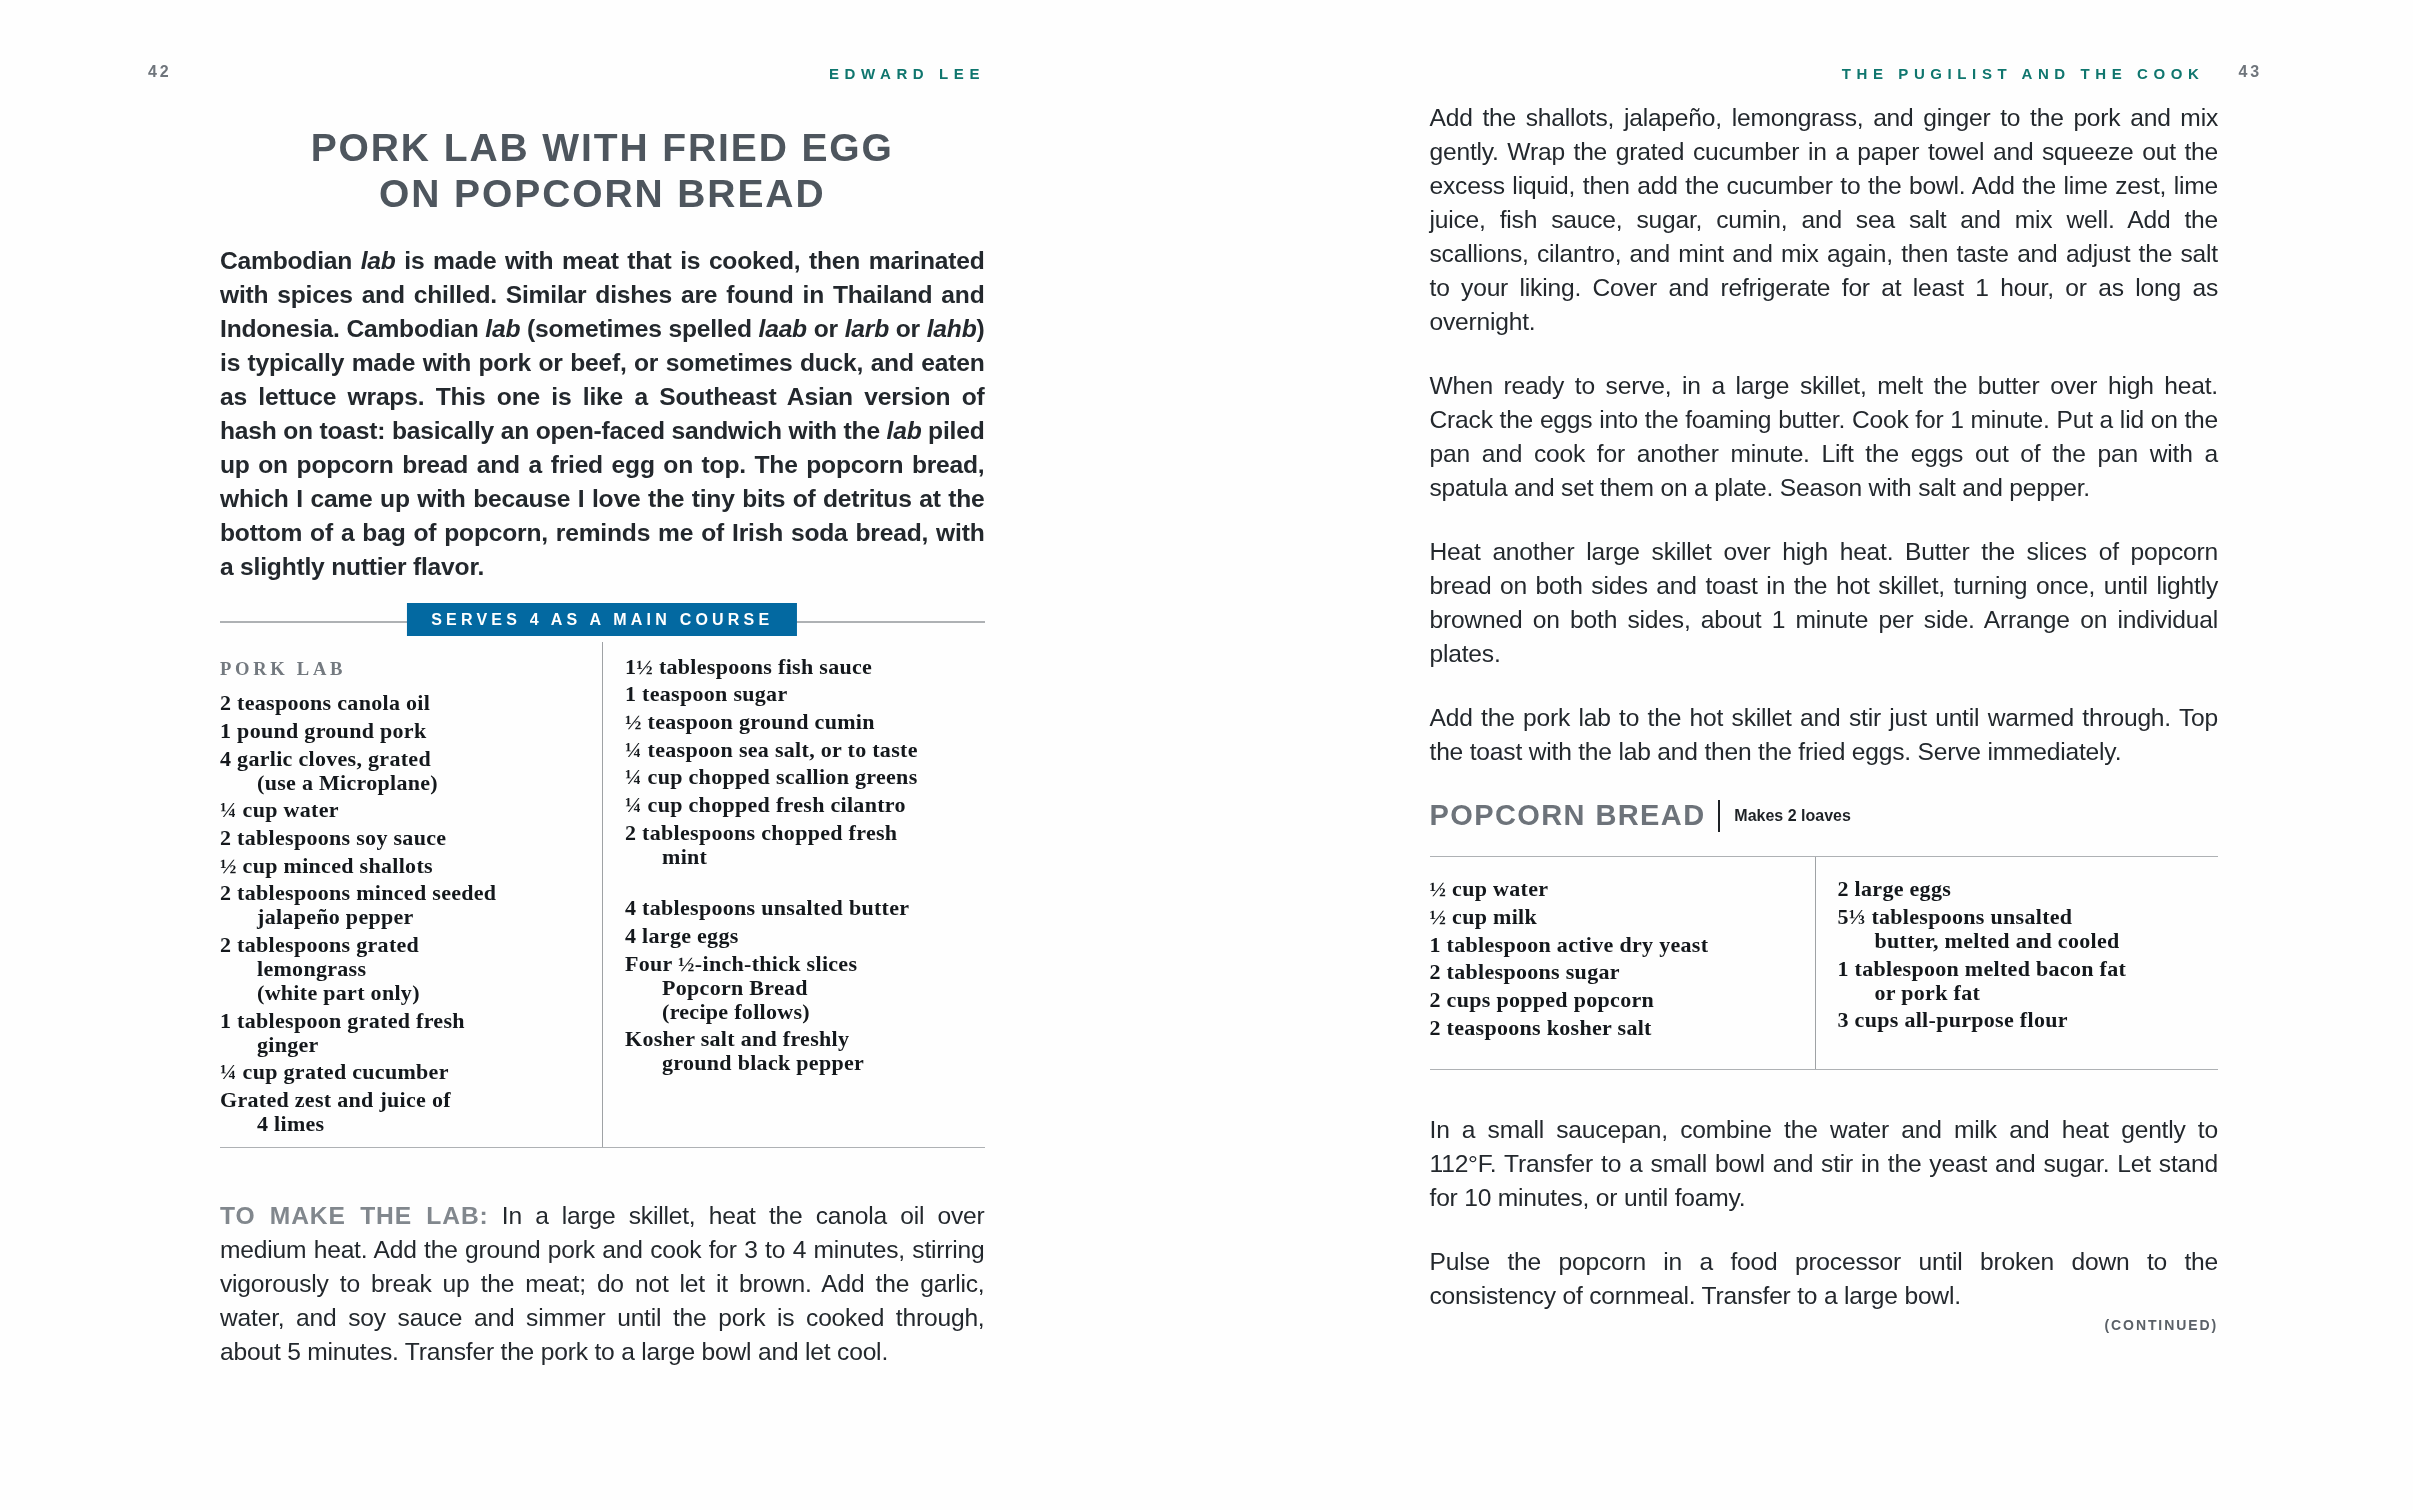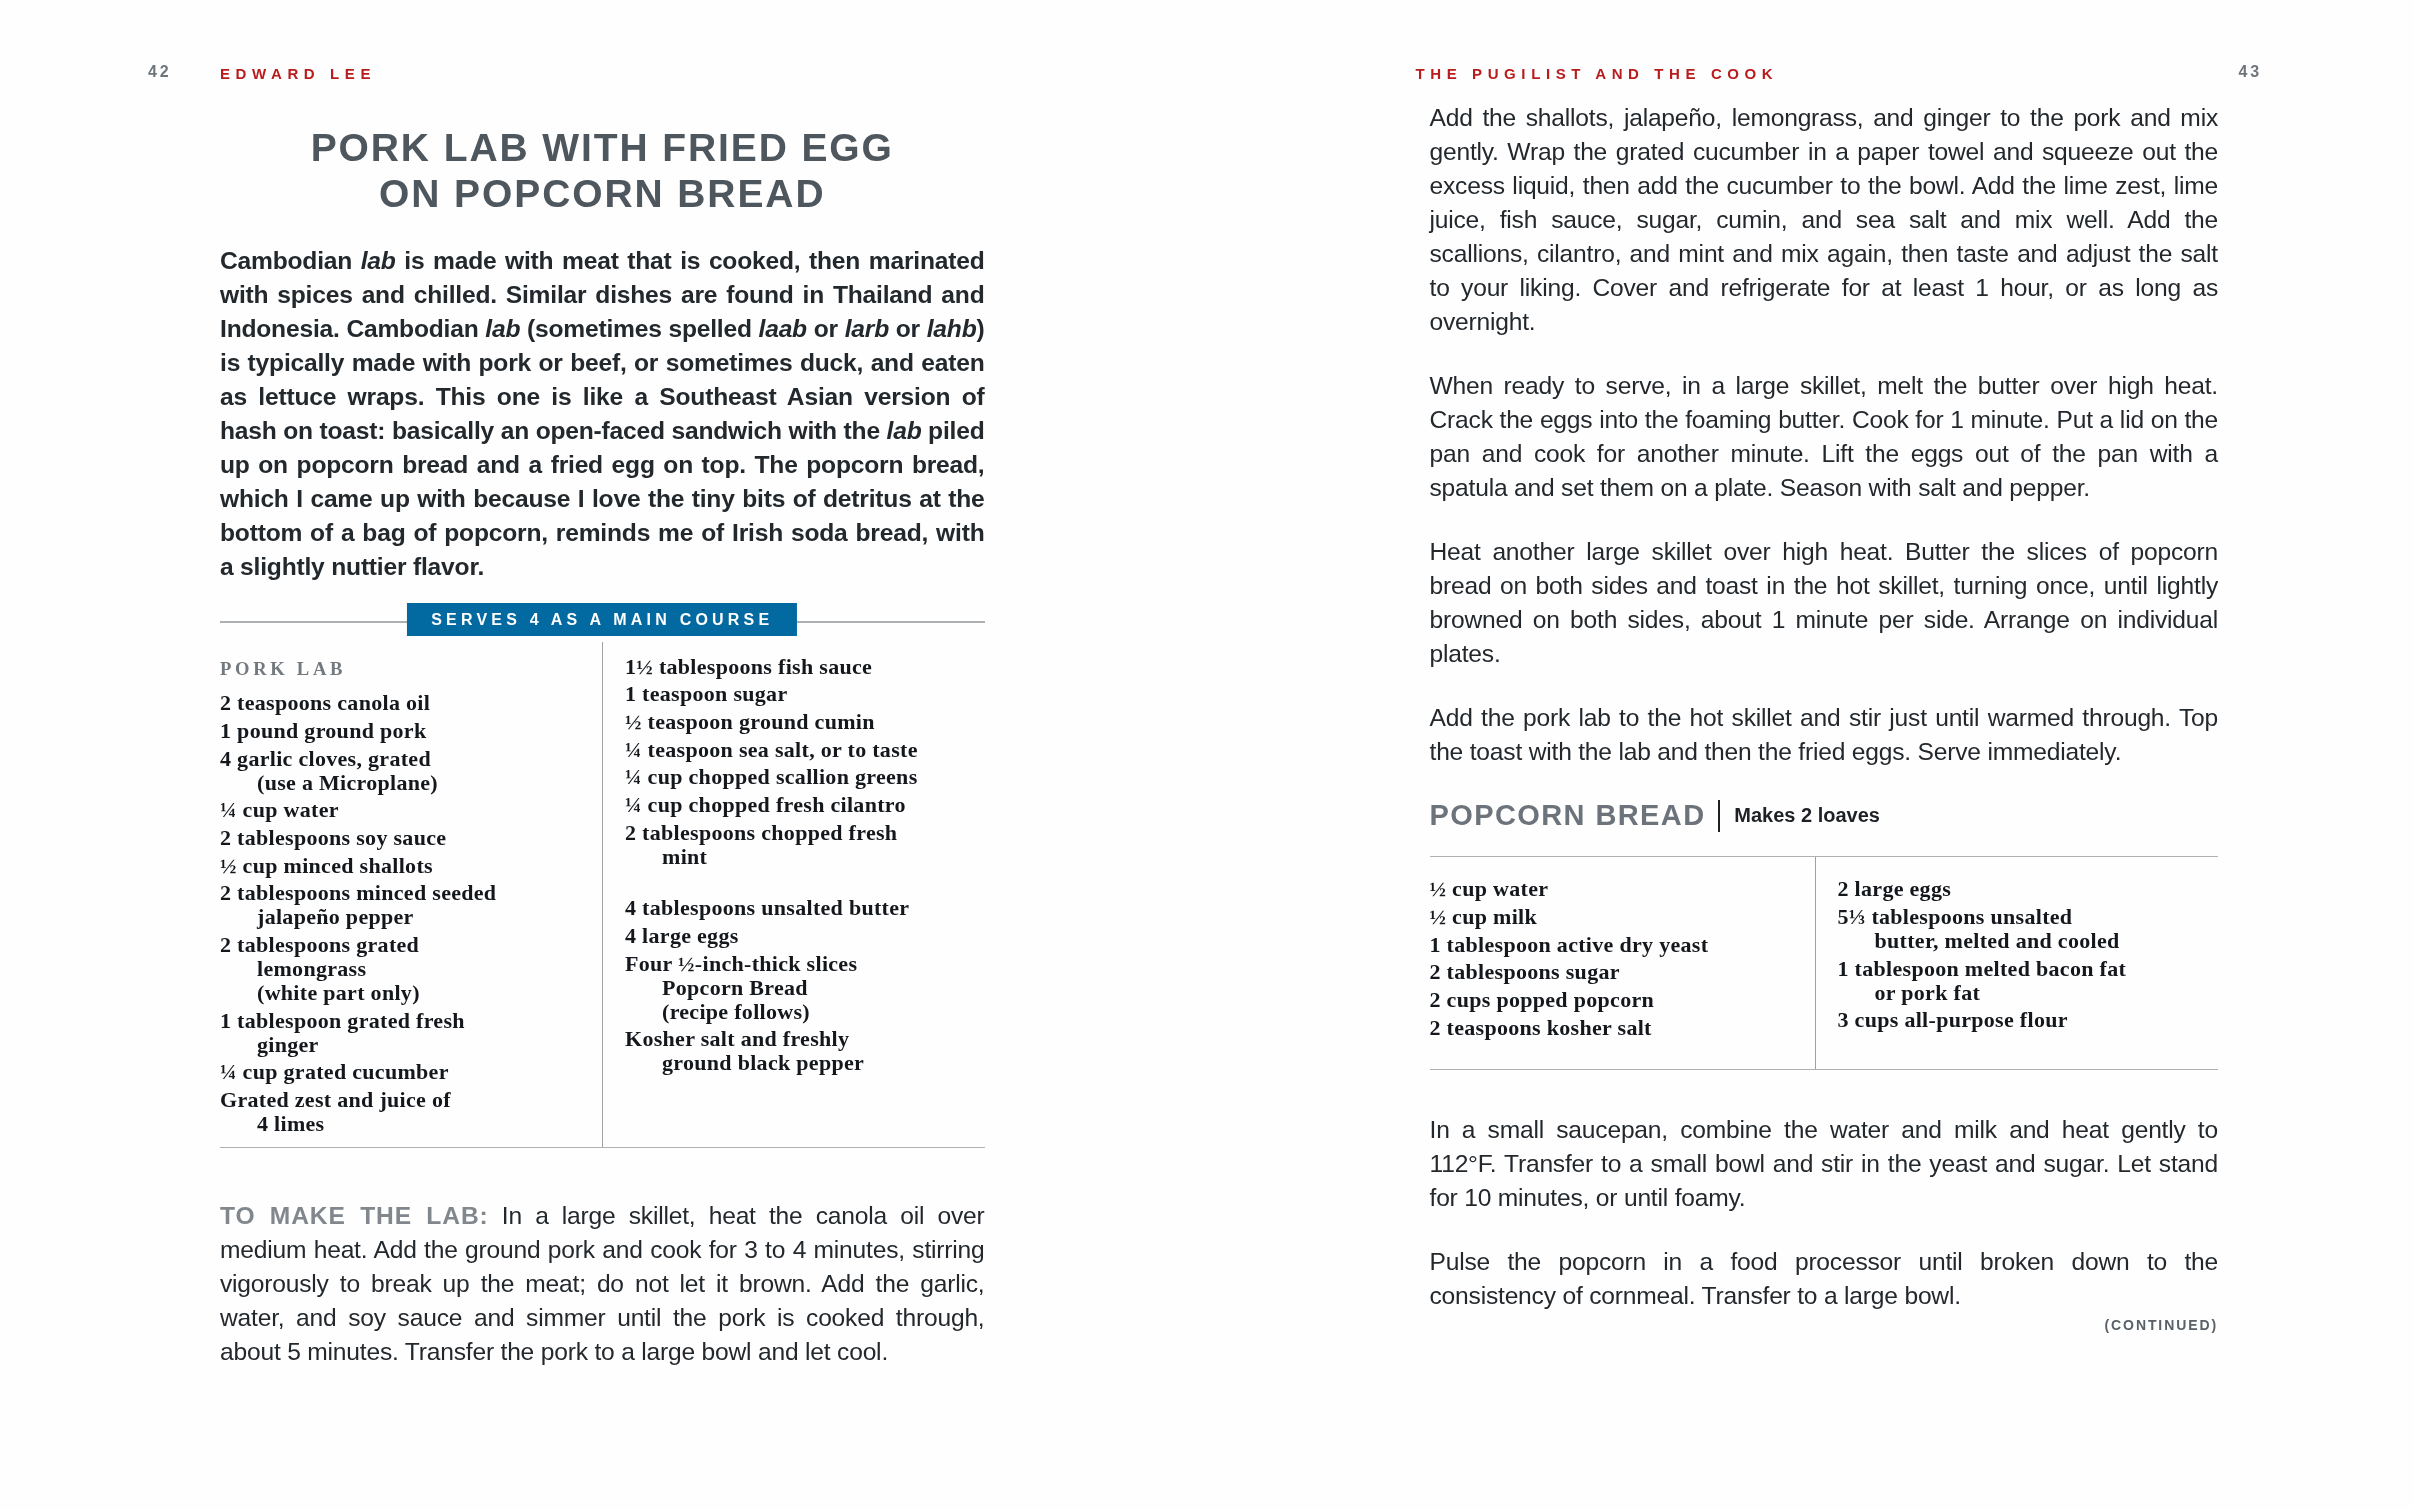--- a/index.html
+++ b/index.html
@@ -6,22 +6,22 @@
   .spread{position:relative;width:2413px;height:1510px;background:#fefefe;
           font-family:"Liberation Sans",sans-serif;color:#23282d;overflow:hidden;display:flex;}
   .page{position:relative;width:1207px;height:1510px;box-sizing:border-box;}
   .page-left{padding:56px 222px 0 220px;}
   .page-right{padding:56px 195px 0 223px;}
 
   
   .folio{position:absolute;top:63px;font-size:16px;font-weight:bold;color:#6f757c;letter-spacing:2.8px;}
   .folio-left{left:148px;}
   .folio-right{right:151px;}
-  .running-head{position:absolute;top:65px;font-size:15px;font-weight:bold;color:#b91c1c;
-                letter-spacing:5.6px;text-align:left;}
+  .running-head{position:absolute;top:65px;font-size:15px;font-weight:bold;color:#0f766e;
+                letter-spacing:5.6px;text-align:right;}
   .rh-left{left:220px;width:765px;}
   .rh-right{left:209px;width:789px;}
 
   
   .recipe-title{margin:69px 0 0;text-align:center;font-size:39px;line-height:46px;
                 font-weight:bold;color:#4e565e;letter-spacing:1.9px;}
 
   
   .para{font-size:24.6px;line-height:34px;text-align:justify;margin:0 0 30px;color:#23282d;
         letter-spacing:-0.2px;}
@@ -46,21 +46,21 @@
              color:#73797f;letter-spacing:3.7px;margin:3.7px 0 11px;}
   .ing-item{font-family:"Liberation Serif",serif;font-size:22px;line-height:24px;
             font-weight:bold;color:#14181c;margin-bottom:3.7px;letter-spacing:0.3px;}
   .ing-cont{padding-left:37px;}
   .group-spacer{height:24px;}
 
   
   .subrecipe-head{display:flex;align-items:center;margin-top:9.3px;}
   .subrecipe-title{font-size:29px;font-weight:bold;color:#6d737a;letter-spacing:1.4px;}
   .subrecipe-bar{width:2.8px;height:32px;background:#1d2125;margin:0 14px 0 12px;}
-  .subrecipe-yield{font-size:20px;font-weight:bold;color:#1d2125;text-align:center;}
+  .subrecipe-yield{font-size:16px;font-weight:bold;color:#1d2125;text-align:center;}
   .pb-grid{display:grid;grid-template-columns:385px 1fr;height:214px;margin-top:24px;
            border-top:1.9px solid #aeb1b4;border-bottom:1.9px solid #aeb1b4;box-sizing:border-box;}
   .pb-col{padding-top:20.4px;box-sizing:border-box;}
   .after-box{margin-top:43px;margin-bottom:30px;}
   .continued{text-align:right;font-size:14px;font-weight:bold;color:#5a6067;
              letter-spacing:1.9px;margin-top:3.7px;}
 </style>
 </head>
 <body>
 

